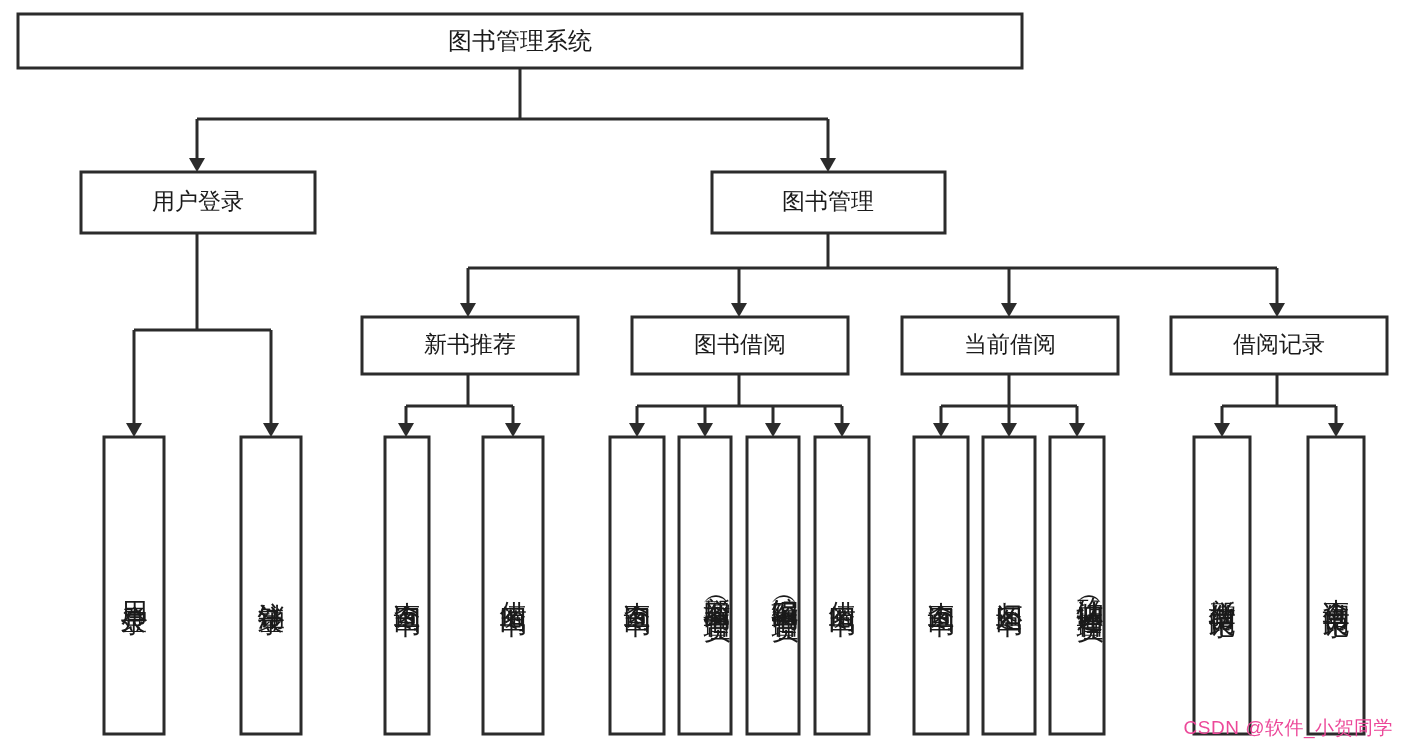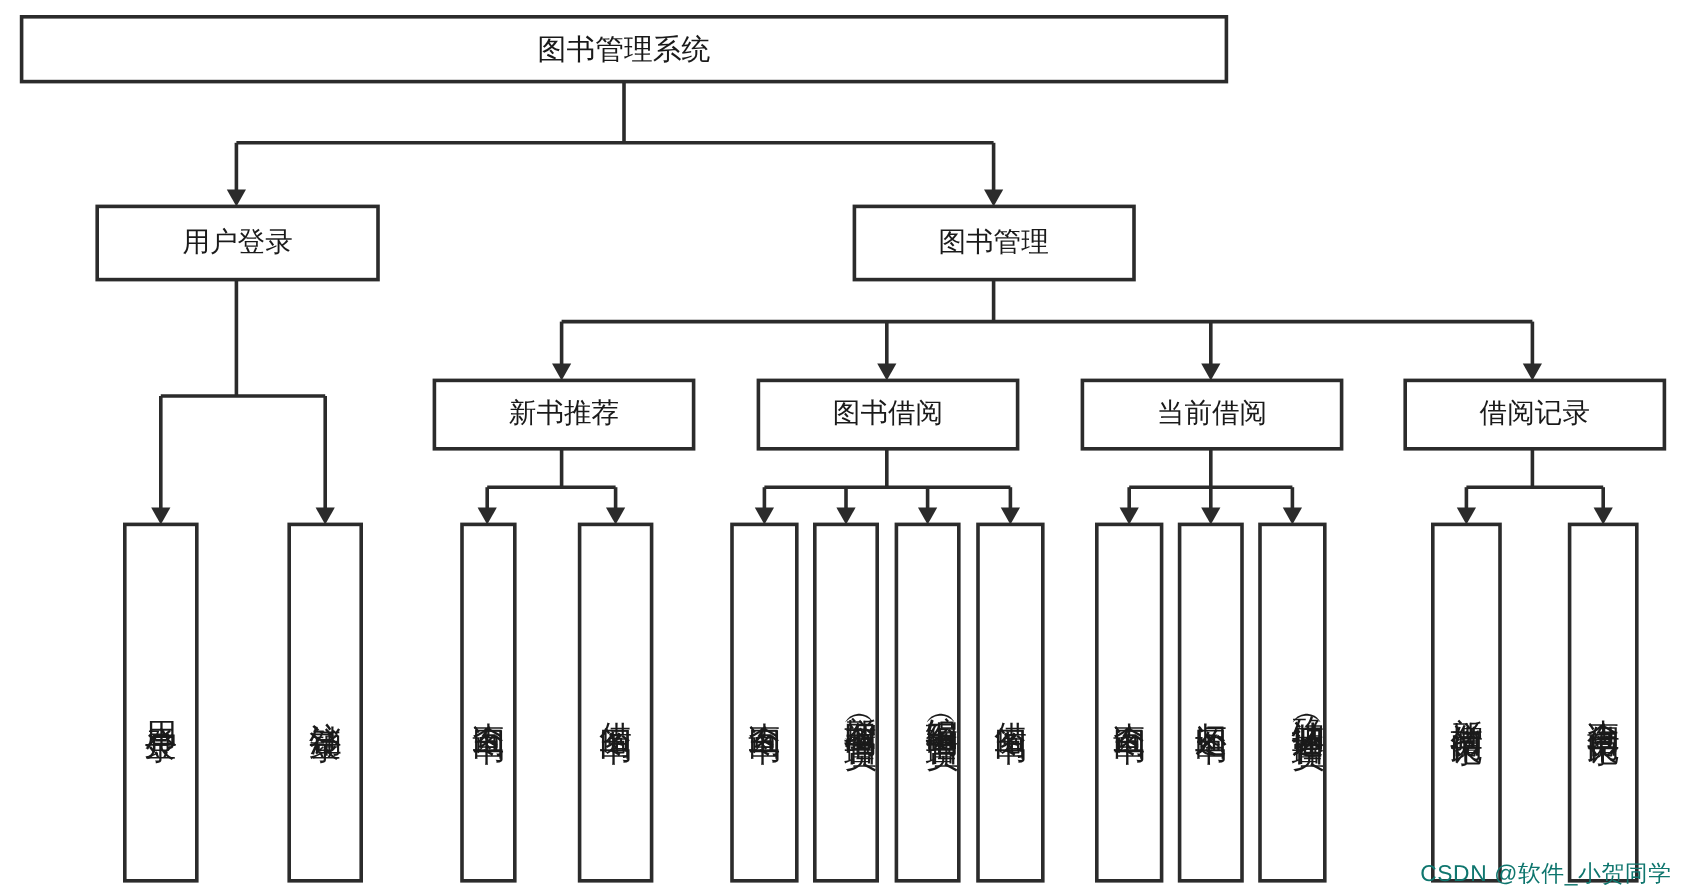--- a/index.html
+++ b/index.html
@@ -64,21 +64,21 @@
     justify-content: center;
     white-space: nowrap;
     pointer-events: none;
   }
   #watermark {
     position: absolute;
     right: 12px;
     bottom: 6px;
     font-family: "Liberation Sans", "DejaVu Sans", sans-serif;
     font-size: 19px;
-    color: #0f766e;
+    color: #ec4899;
     letter-spacing: 0.5px;
     user-select: none;
   }
 </style>
 </head>
 <body>
 
 <svg id="diagram" viewBox="0 0 1405 747">
   <defs>
     <marker id="arrow" viewBox="0 0 12 14" refX="6" refY="13" markerWidth="12" markerHeight="14" orient="auto-start-reverse">

